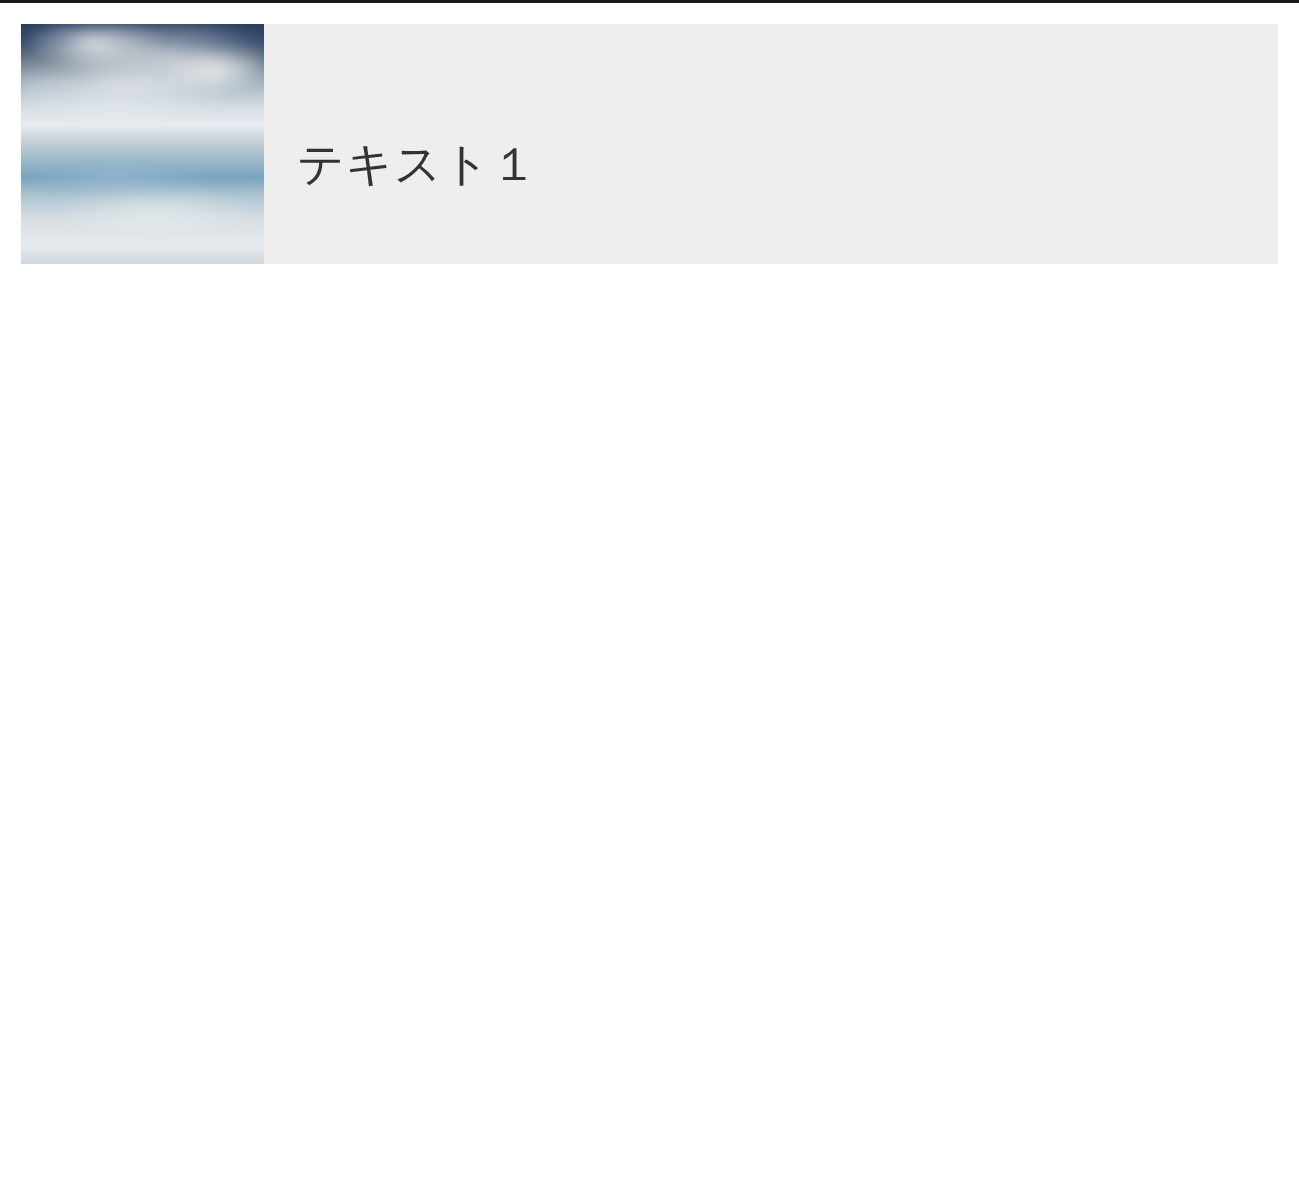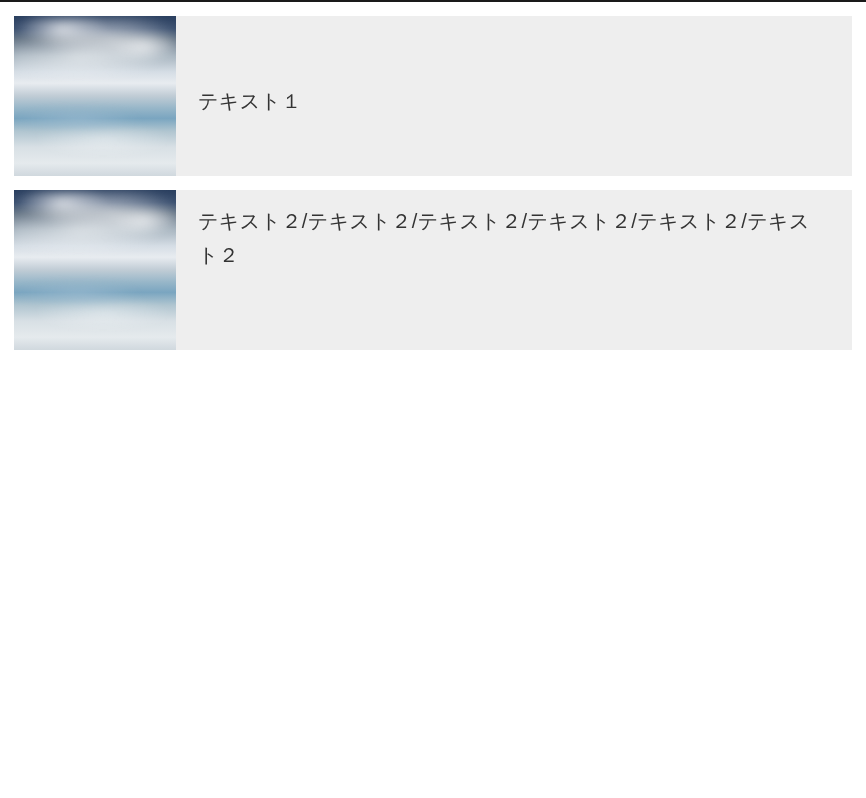--- a/index.html
+++ b/index.html
@@ -88,40 +88,34 @@
       display: flex;
       align-items: center;
     }
     
     .list-row:first-child .content {
       align-items: flex-start;
       padding-top: 68px;
     }
     
     .content-text {
-      font-size: 20px;
+      font-size: 31px;
       line-height: 1.7;
       color: #333;
       letter-spacing: 0.02em;
       word-break: break-all;
     }
   </style>
 </head>
 <body>
 
 <div class="list">
 
   <div class="list-row">
     <div class="thumbnail"></div>
     <div class="content">
       <div class="content-text">テキスト１</div>
     </div>
   </div>
 
-  <div class="list-row">
-    <div class="thumbnail"></div>
-    <div class="content">
-      <div class="content-text">テキスト２/テキスト２/テキスト２/テキスト２/テキスト２/テキスト２</div>
-    </div>
-  </div>
 
 
 </div>
 
 </body></html>

